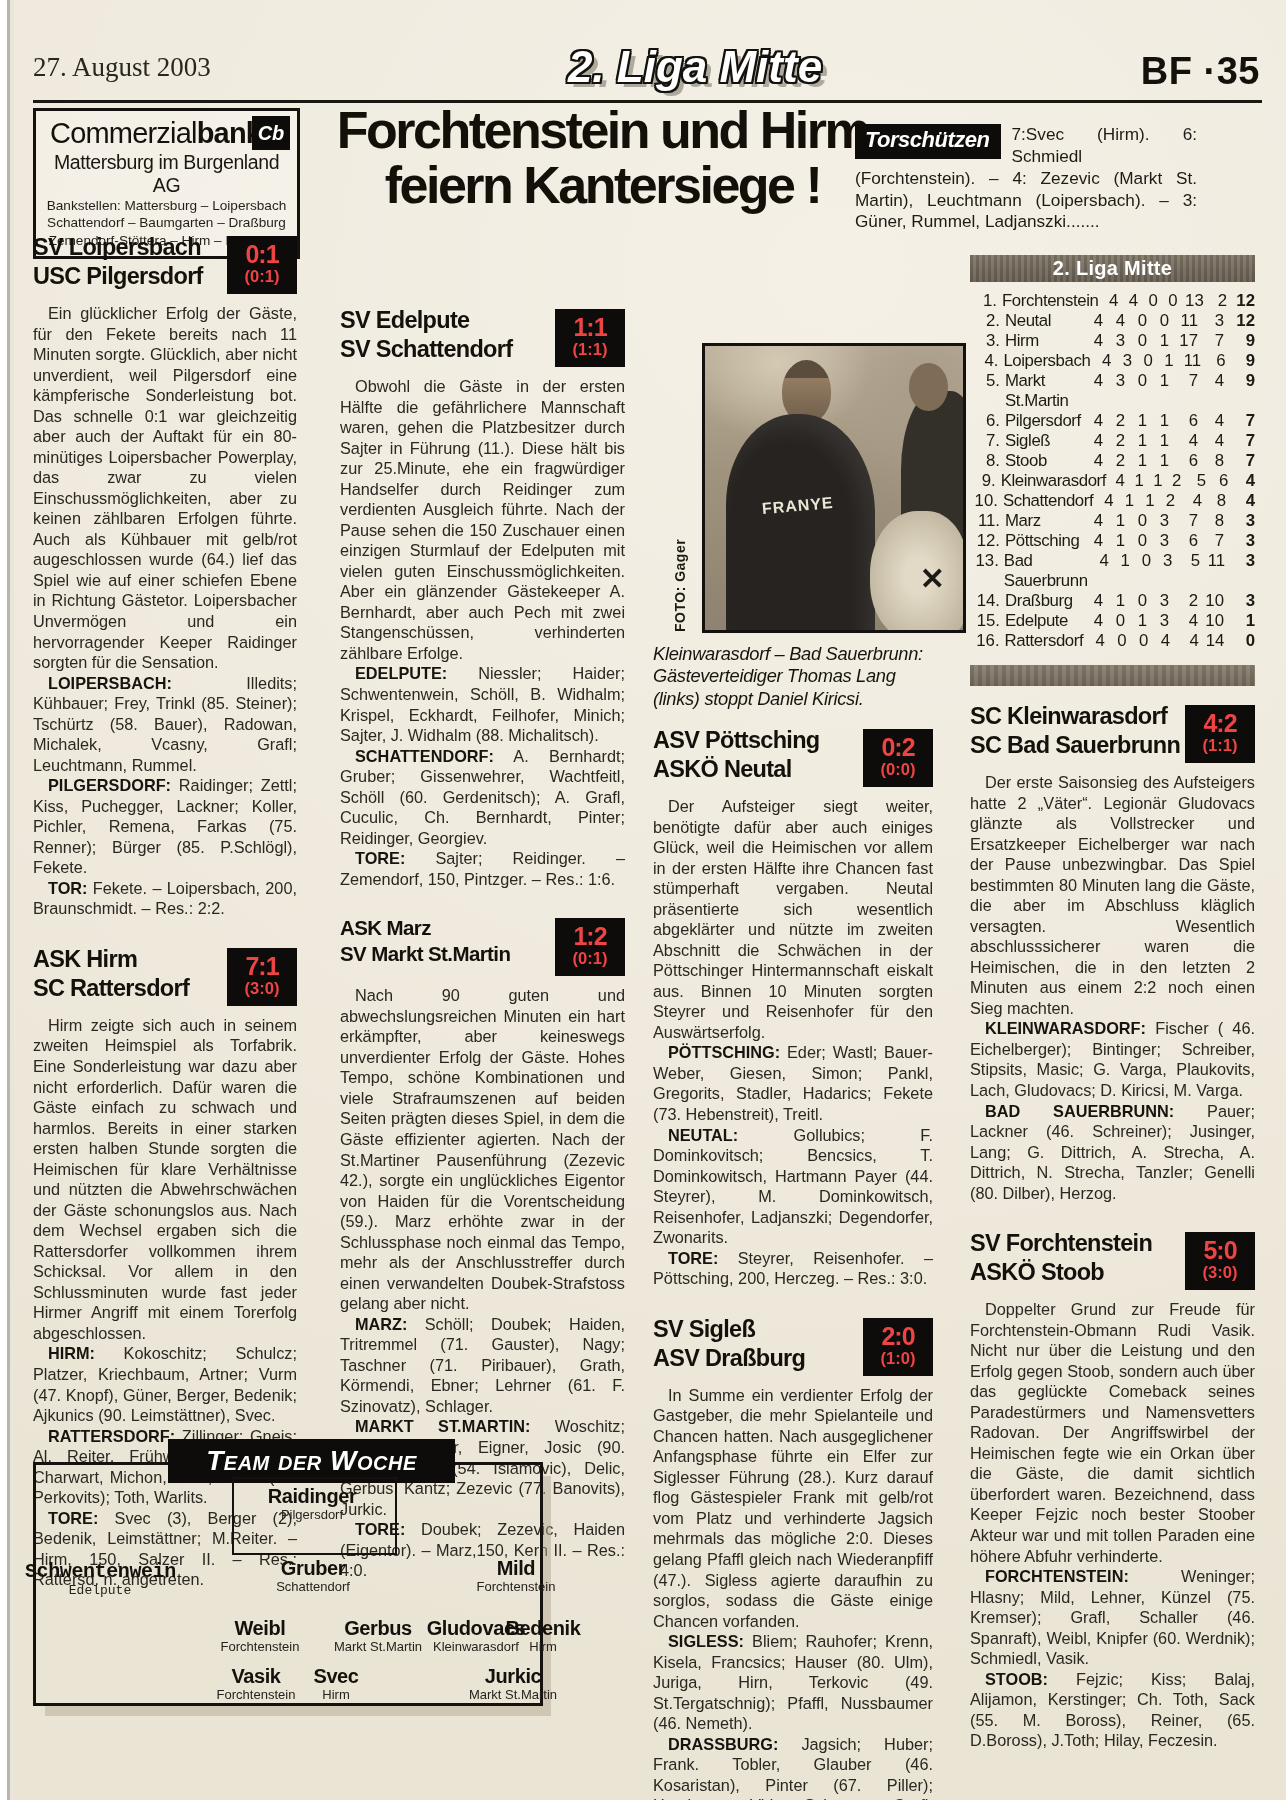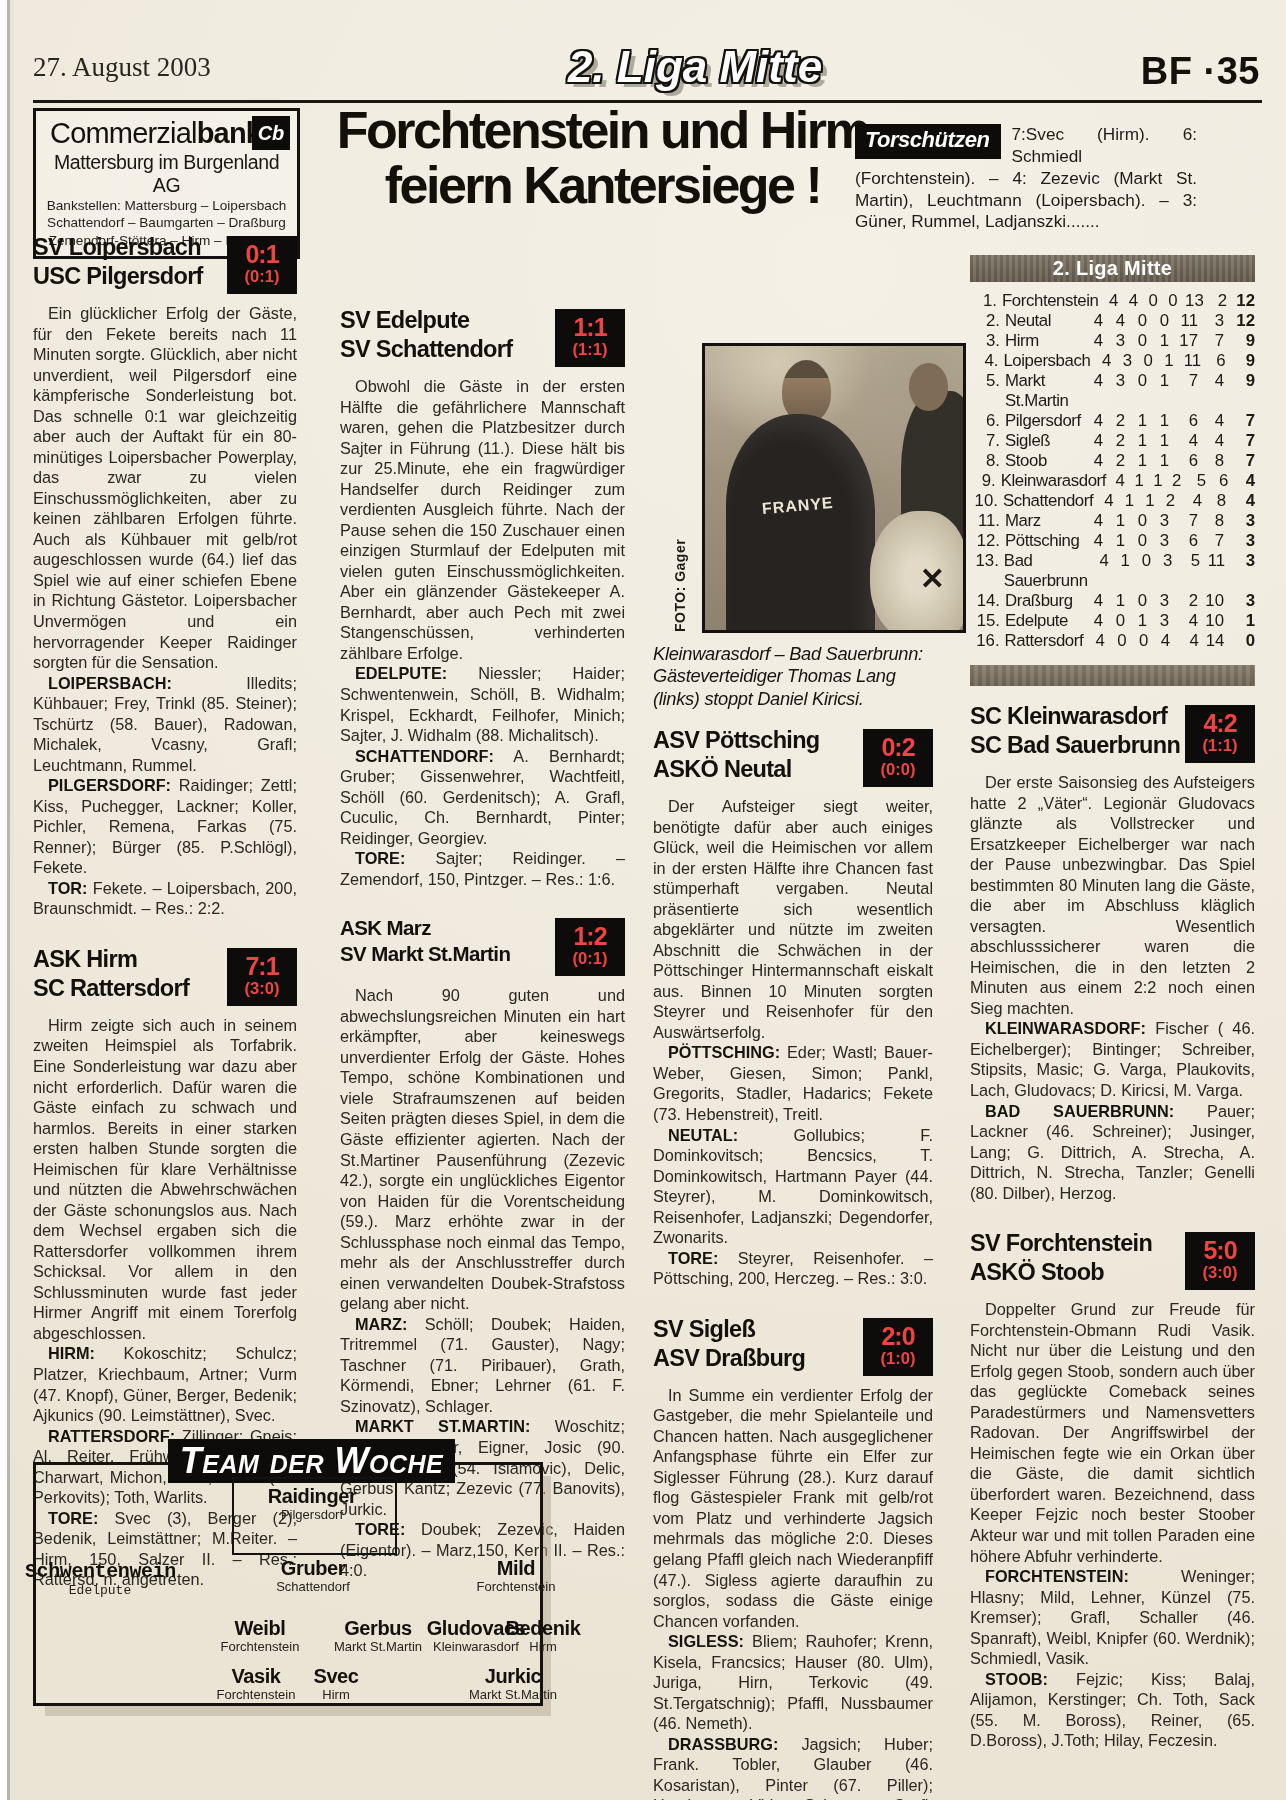--- a/index.html
+++ b/index.html
@@ -81,21 +81,21 @@
     background:radial-gradient(#e2dac6 20%,#b9ae97 90%);}
   .ph-x{position:absolute;right:7%;bottom:12%;font-size:30px;font-weight:bold;color:#1d1a15;}
   .photo-credit{position:absolute;left:672px;top:452px;width:20px;height:180px;
     writing-mode:vertical-rl;transform:rotate(180deg);font-size:14px;font-weight:bold;color:#1c1914;letter-spacing:0.5px;}
   .photo-caption{position:absolute;left:653px;top:643px;width:288px;
     font-size:18.3px;font-weight:normal;font-style:italic;line-height:1.22;letter-spacing:-0.3px;color:#17140f;}
   
   .tdw{position:absolute;left:33px;top:1462px;width:504px;height:238px;border:3px solid #14110e;
     box-shadow:10px 12px 0 -2px rgba(180,170,148,.5);}
   .tdw-bar{position:absolute;left:132px;top:-26px;width:287px;height:44px;background:#0d0c0a;color:#fff;
-    display:flex;align-items:center;justify-content:center;font-style:italic;font-weight:bold;font-size:36px;
+    display:flex;align-items:center;justify-content:center;font-style:italic;font-weight:bold;font-size:28px;
     font-variant:small-caps;letter-spacing:0.5px;}
   .tdw-goal{position:absolute;left:196px;top:12px;width:161px;height:74px;border:2px solid #14110e;}
   .tdw-p{position:absolute;width:150px;text-align:center;}
   .tdw-name{font-size:20px;font-weight:bold;line-height:1.1;letter-spacing:-0.4px;color:#14110c;white-space:nowrap;}
   .tdw-club{font-size:13px;line-height:1.25;color:#26231d;white-space:nowrap;}
   .pp0{left:201px;top:20px;} .pp1{left:-11px;top:96px;font-family:Liberation Mono, monospace;} .pp2{left:202px;top:92px;} .pp3{left:405px;top:92px;}
   .pp4{left:149px;top:152px;} .pp5{left:267px;top:152px;} .pp6{left:365px;top:152px;} .pp7{left:432px;top:152px;}
   .pp8{left:145px;top:200px;} .pp9{left:225px;top:200px;} .pp10{left:402px;top:200px;}
 </style>
 </head>

